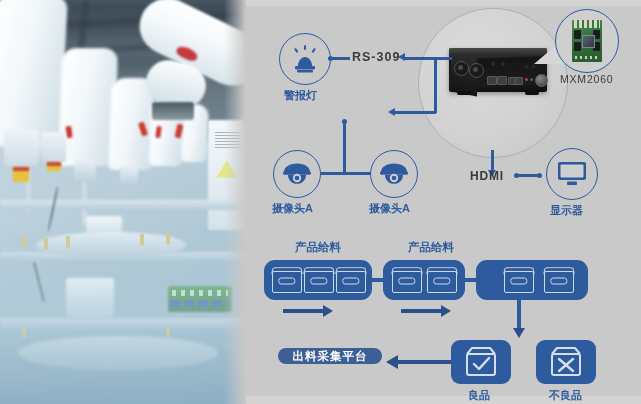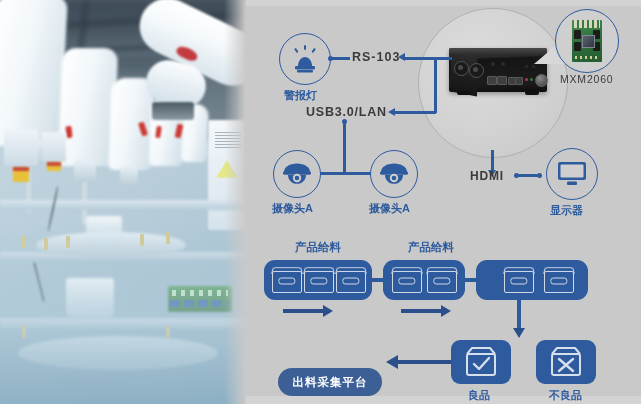--- a/index.html
+++ b/index.html
@@ -359,25 +359,24 @@
           <path d="M8 21c0-5 3.2-9 7-9s7 4 7 9z"></path>
           <rect x="5" y="21" width="20" height="3.5" rx="1.2"></rect>
           <rect x="7" y="25" width="16" height="2.5" rx="1"></rect>
         </g>
       </svg>
     </div>
     <div class="lbl cn" style="left:38px;top:88px;font-size:11px;">警报灯</div>
 
     <div class="dot" style="left:82px;top:56px;"></div>
     <div class="line" style="left:86px;top:57px;width:18px;height:2.5px;"></div>
-    <div class="lbl en" style="left:106px;top:50px;font-size:12.5px;font-weight:bold;letter-spacing:1px;">RS-103</div>
+    <div class="lbl en" style="left:106px;top:50px;font-size:12.5px;font-weight:bold;letter-spacing:1px;">RS-309</div>
     <div class="arrowhead" style="left:152px;top:53px;border-top:4px solid transparent;border-bottom:4px solid transparent;border-right:7px solid #2e5b9e;"></div>
     <div class="line" style="left:158px;top:57px;width:48px;height:2.5px;"></div>
 
-    <div class="lbl en" style="left:60px;top:105px;font-size:12.5px;font-weight:bold;letter-spacing:.8px;">USB3.0/LAN</div>
     <div class="arrowhead" style="left:142px;top:108px;border-top:4px solid transparent;border-bottom:4px solid transparent;border-right:7px solid #2e5b9e;"></div>
     <div class="line" style="left:148px;top:111px;width:42px;height:2.5px;"></div>
     <div class="line" style="left:188px;top:57px;width:2.5px;height:56px;"></div>
 
     <div class="dot" style="left:96px;top:119px;"></div>
     <div class="line" style="left:97px;top:122px;width:2.5px;height:52px;"></div>
     <div class="line" style="left:51px;top:172px;width:94px;height:2.5px;"></div>
 
     <div class="iconcirc" style="left:27px;top:150px;width:46px;height:46px;">
       <svg width="30" height="24" viewBox="0 0 30 24">
@@ -481,18 +480,18 @@
         <path d="M3 8 L8 2 H26 L31 8" fill="none" stroke="#d6dfec" stroke-width="2" stroke-linejoin="round"></path>
         <rect x="3" y="8" width="28" height="21" rx="2" fill="none" stroke="#d6dfec" stroke-width="2"></rect>
         <path d="M10 13 l14 12 M24 13 l-14 12" fill="none" stroke="#d6dfec" stroke-width="2.4" stroke-linecap="round"></path>
       </svg>
     </div>
     <div class="lbl cn" style="left:303px;top:388px;font-size:11px;">不良品</div>
 
     <div class="arrowbar" style="left:151px;top:360px;width:54px;height:4px;"></div>
     <div class="arrowhead" style="left:140px;top:355px;border-top:7px solid transparent;border-bottom:7px solid transparent;border-right:12px solid #2a4f8a;"></div>
 
-    <div class="pill" style="left:32px;top:368px;width:104px;height:28px;">
+    <div class="pill" style="left:32px;top:348px;width:104px;height:16px;">
       <span style="font-size:11.5px;">出料采集平台</span>
     </div>
 
   </div>
 </div>
 
 </body></html>

